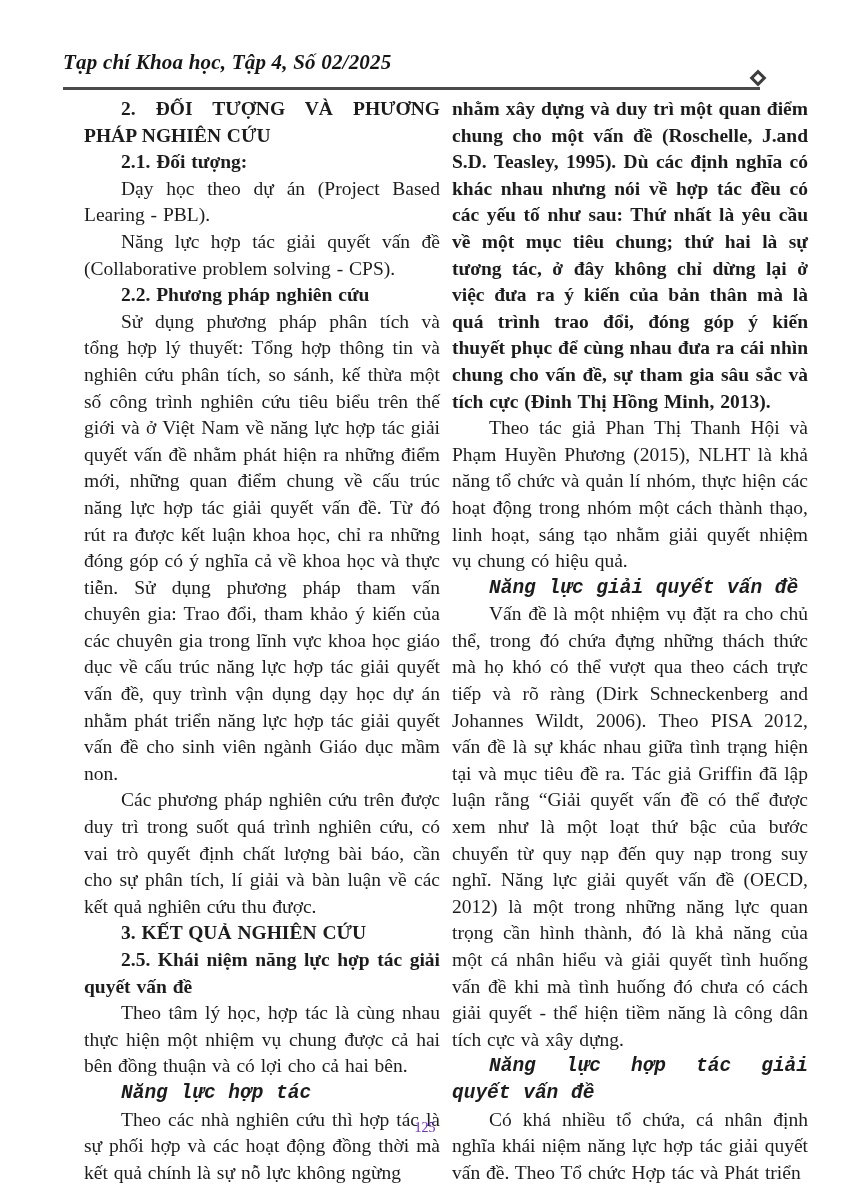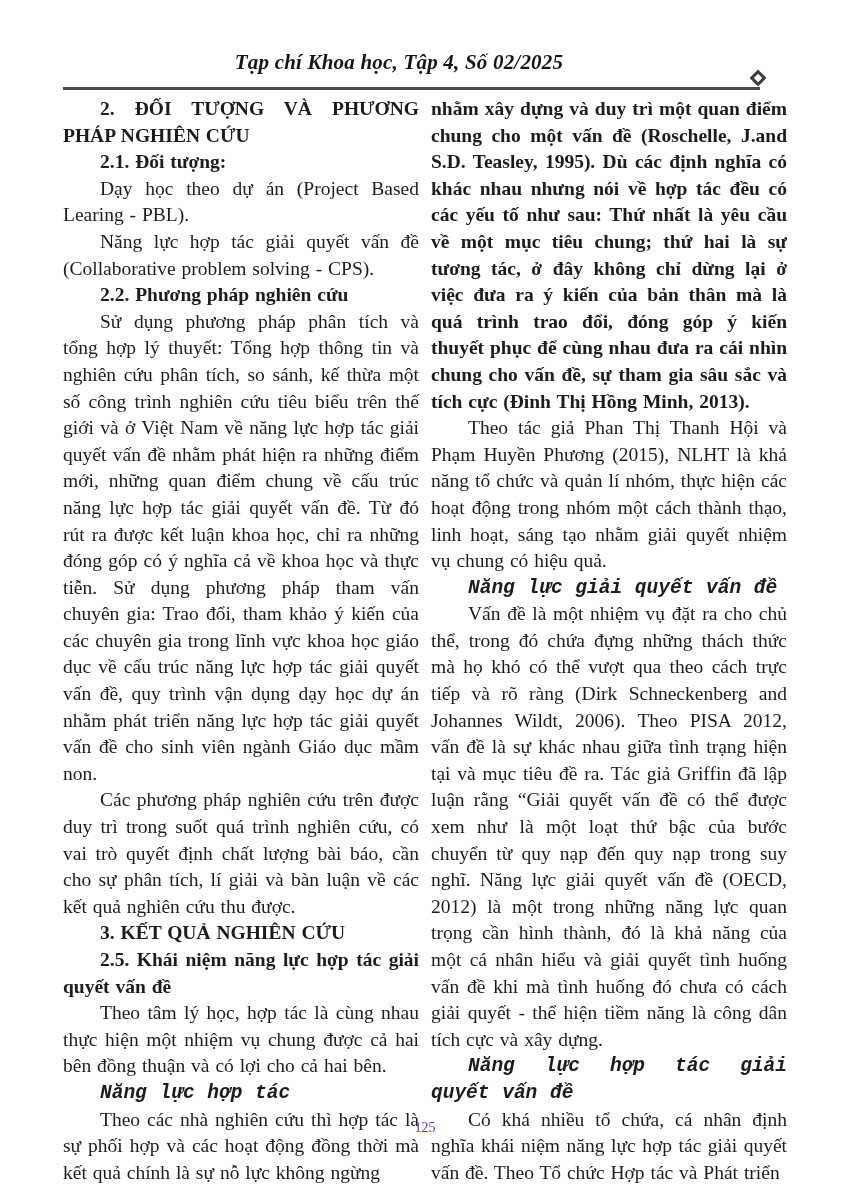--- a/index.html
+++ b/index.html
@@ -16,21 +16,21 @@
     color: #1c1c1c;
     overflow: hidden;
     margin: 0 auto;
   }
   
   .journal-title {
     position: absolute;
     top: 50px;
     left: 63px;
     width: 672px;
-    text-align: center;
+    text-align: left;
     font-size: 21px;
     font-weight: bold;
     font-style: italic;
     letter-spacing: 0.2px;
     color: #161616;
   }
   .header-rule {
     position: absolute;
     top: 87px;
     left: 63px;
@@ -46,20 +46,21 @@
     height: 6px;
     border: 3px solid #3d3d3d;
     background: #ffffff;
     transform: rotate(45deg);
   }
   
   .col {
     position: absolute;
     top: 96px;
     width: 356px;
+    margin-left: 21px;
   }
   .col-left  { left: 63px; }
   .col-right { left: 431px; }
 
   .blk {
     margin: 0;
     font-size: 19.5px;
     line-height: 26.6px;
     text-align: justify;
     text-indent: 37px;

